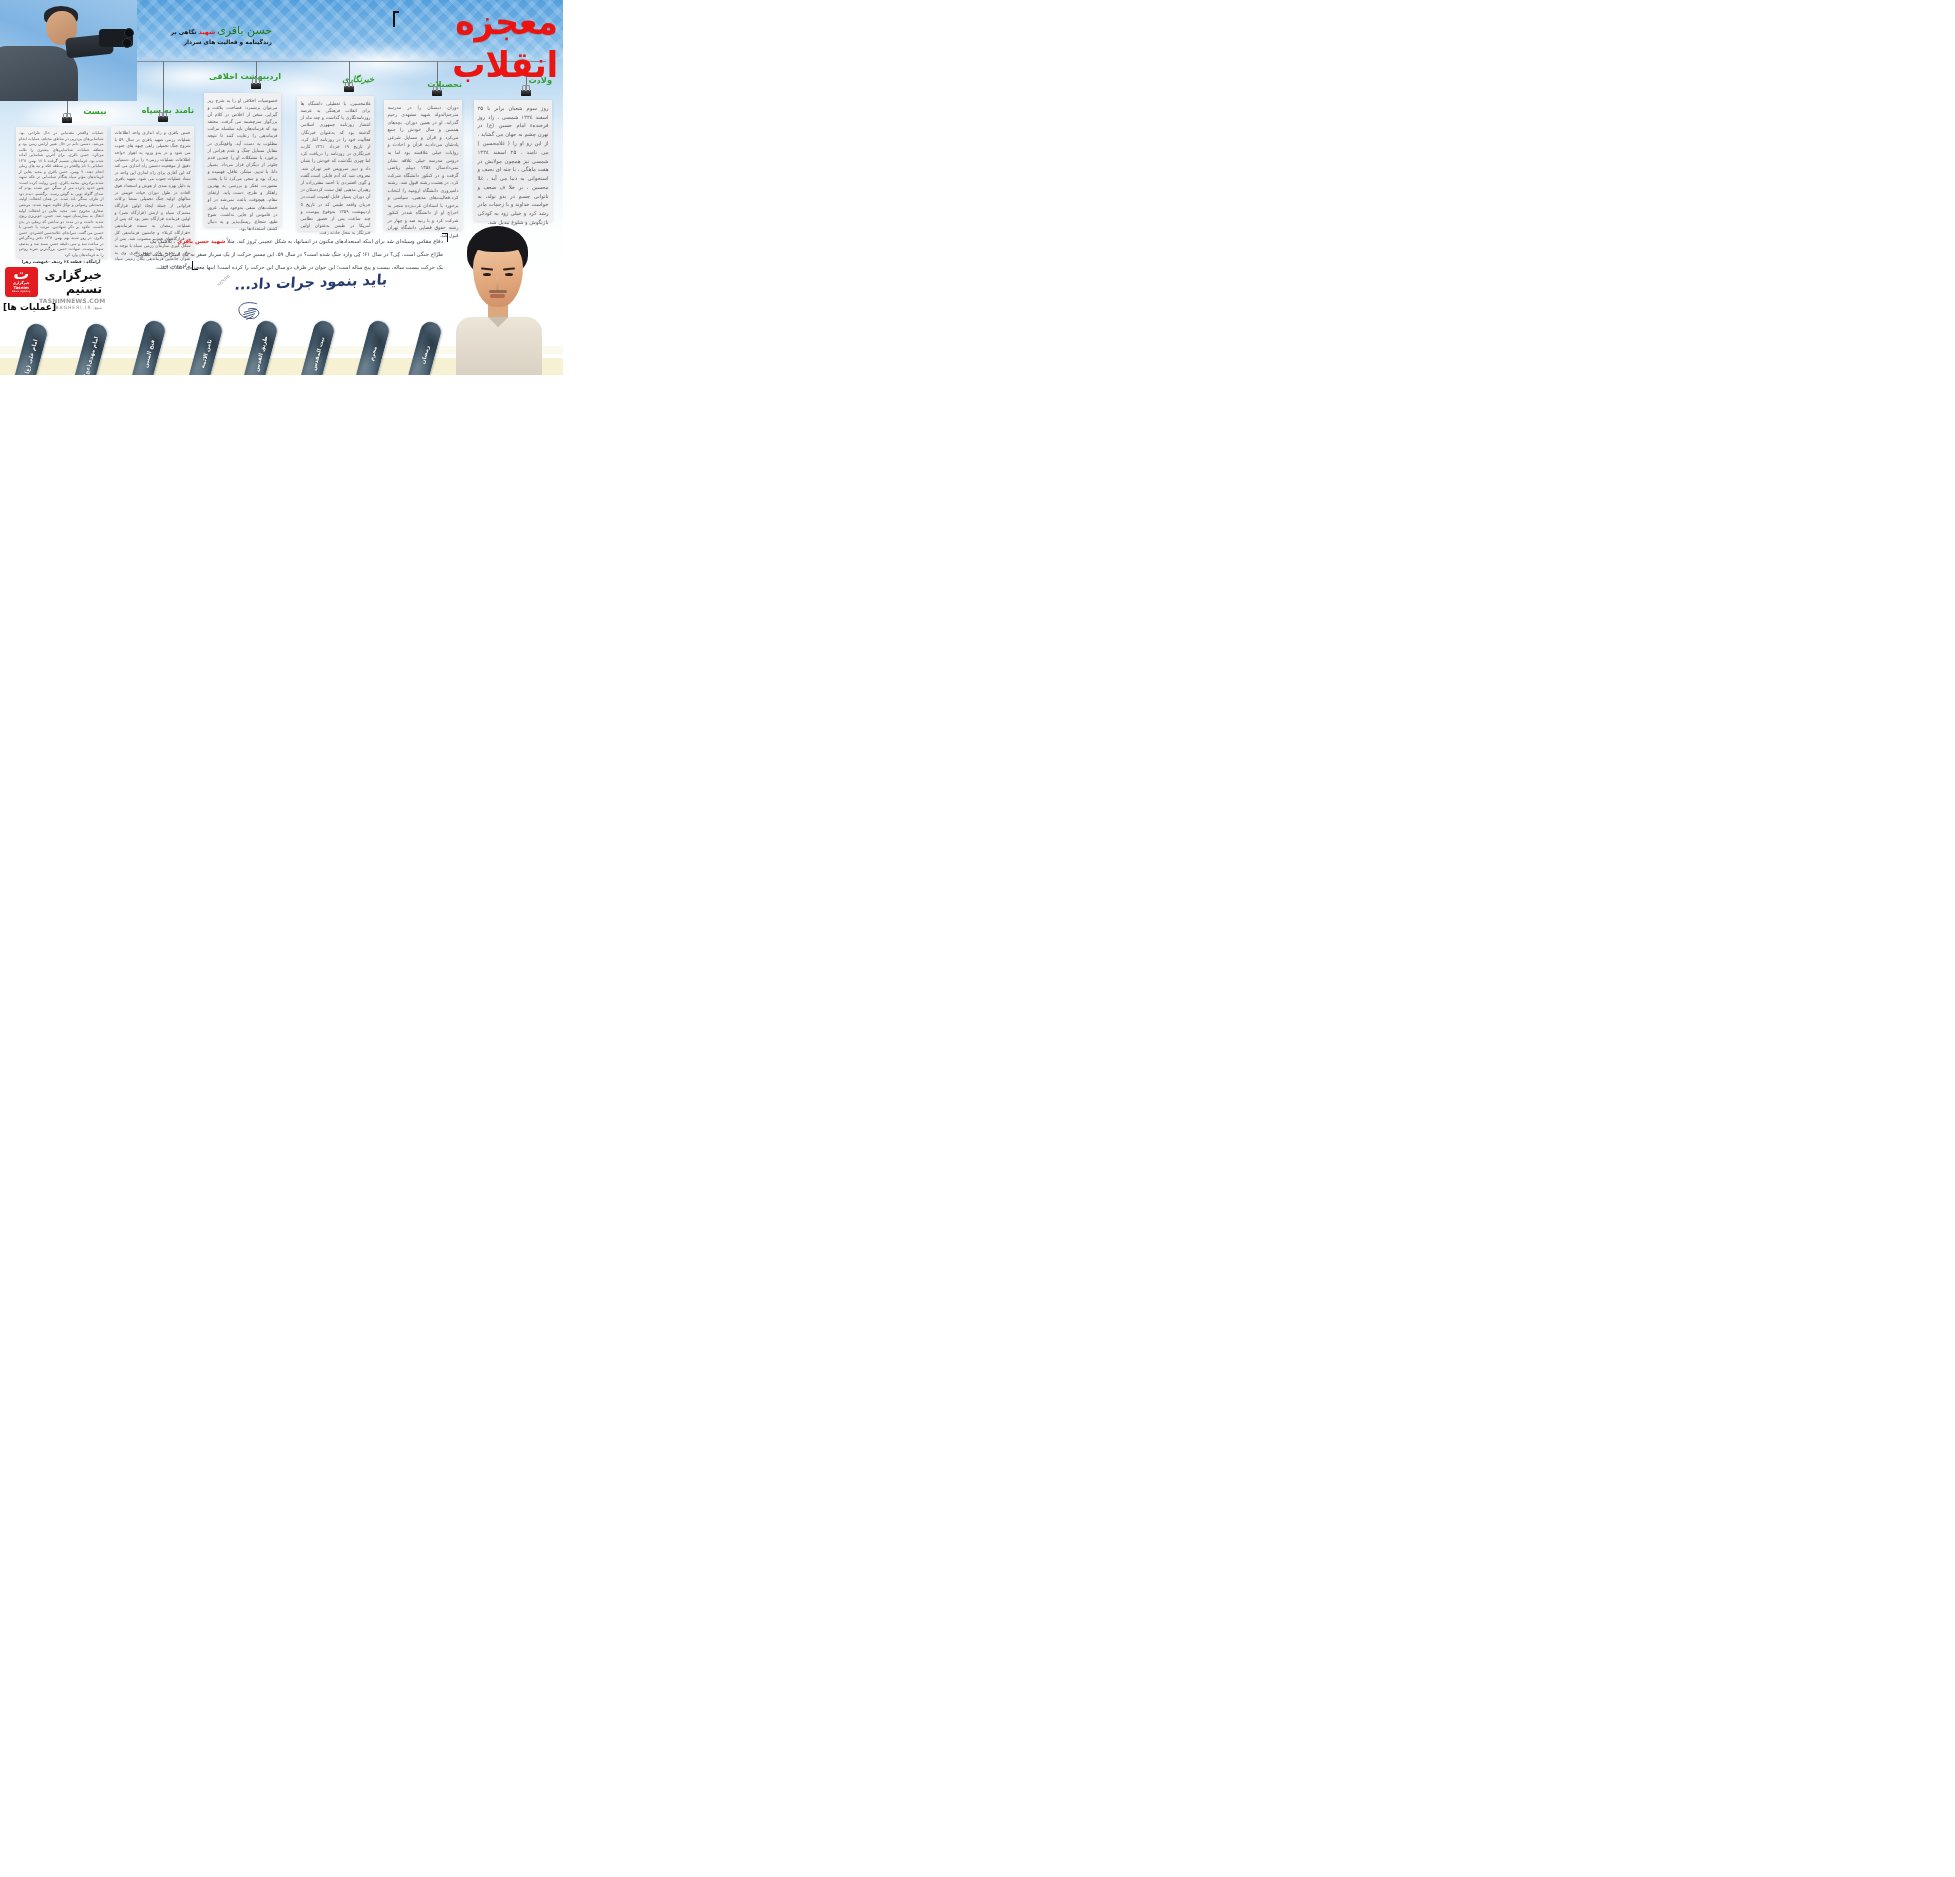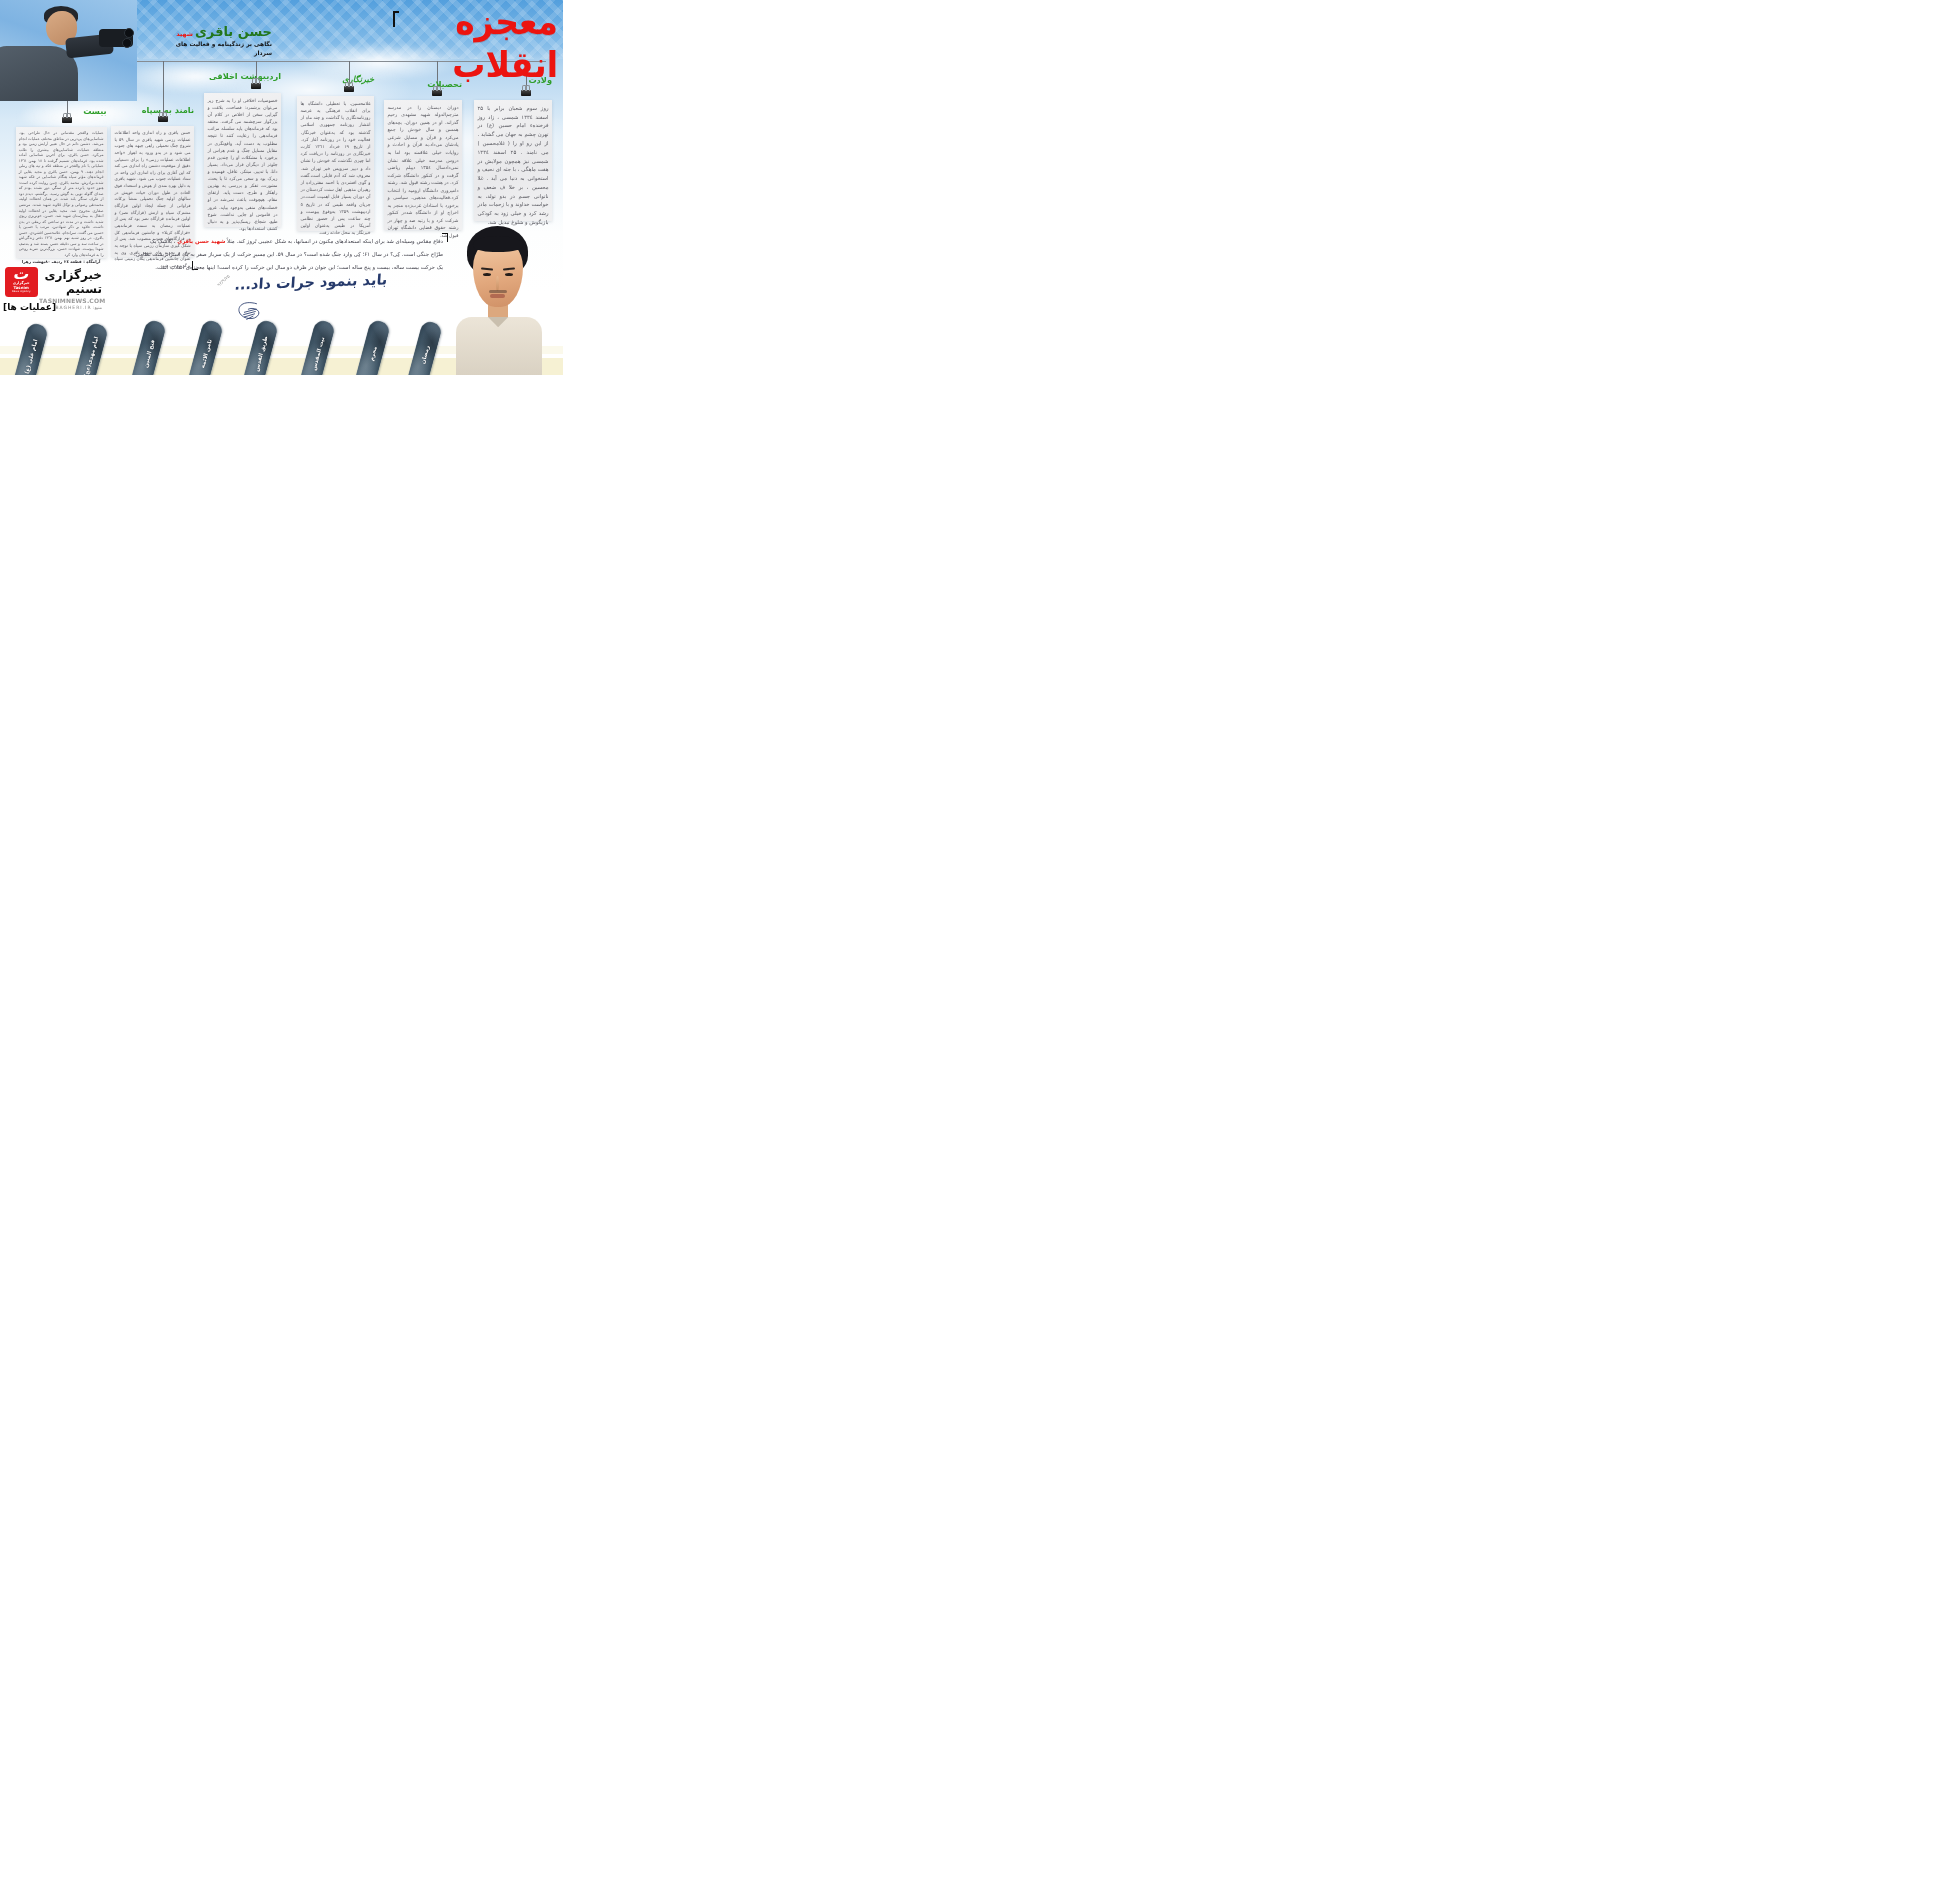--- a/index.html
+++ b/index.html
@@ -33,21 +33,21 @@
   .photo .binoculars { position:absolute; left:99px; top:29px; width:34px; height:18px; background:#191d22; border-radius:3.9px; }
   .photo .lens { position:absolute; width:10.2px; height:10.2px; background:#0c0f13; border:1.2px solid #2d343b; border-radius:50%; }
 
   
   .title-wrap { position:absolute; left:354px; top:2.3px; width:204px; z-index:4; direction:rtl; text-align:right; }
   .big-title { font-size:33px; font-weight:700; color:#ec1410; line-height:1.18; letter-spacing:-0.8px;
     text-shadow:0 0.8px 0 rgba(130,10,5,.18); transform:scaleY(1.08); transform-origin:top right; }
   .subtitle { position:absolute; left:160px; top:23.5px; width:112px; z-index:4; direction:rtl; text-align:right; line-height:1.3; }
   .subtitle .pre { font-size:5.9px; font-weight:700; color:#151515; }
   .subtitle .shahid { font-size:6.3px; font-weight:700; color:#ed1410; }
-  .subtitle .name { font-size:13px; font-weight:700; color:#22761d; }
+  .subtitle .name { font-size:11px; font-weight:400; color:#22761d; }
   .br-title { position:absolute; left:393px; top:11px; width:5.9px; height:16.4px; border-top:2px solid #101010; border-left:2px solid #101010; z-index:4; }
 
   
   .timeline { position:absolute; left:117px; top:61px; width:429px; height:0.8px; background:#868c92; z-index:1; }
 
   
   .column { position:absolute; top:61px; z-index:2; }
   .string { position:absolute; width:0.8px; background:#6f747a; }
   .clip { position:absolute; width:10.2px; height:6.3px; background:linear-gradient(#4a4a4a,#101010); border-radius:0.8px; z-index:3; }
   .clip::before, .clip::after { content:""; position:absolute; top:-4.3px; width:3.1px; height:4.7px; border:0.8px solid #8a8f94; border-bottom:none; border-radius:2px 2px 0 0; }

